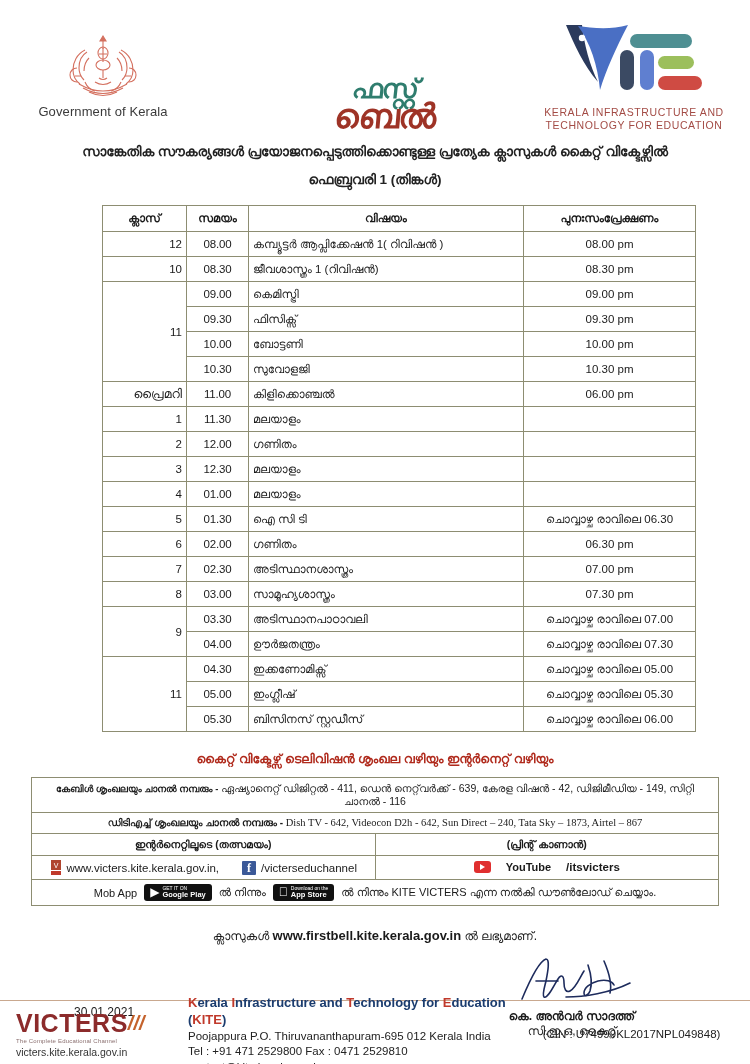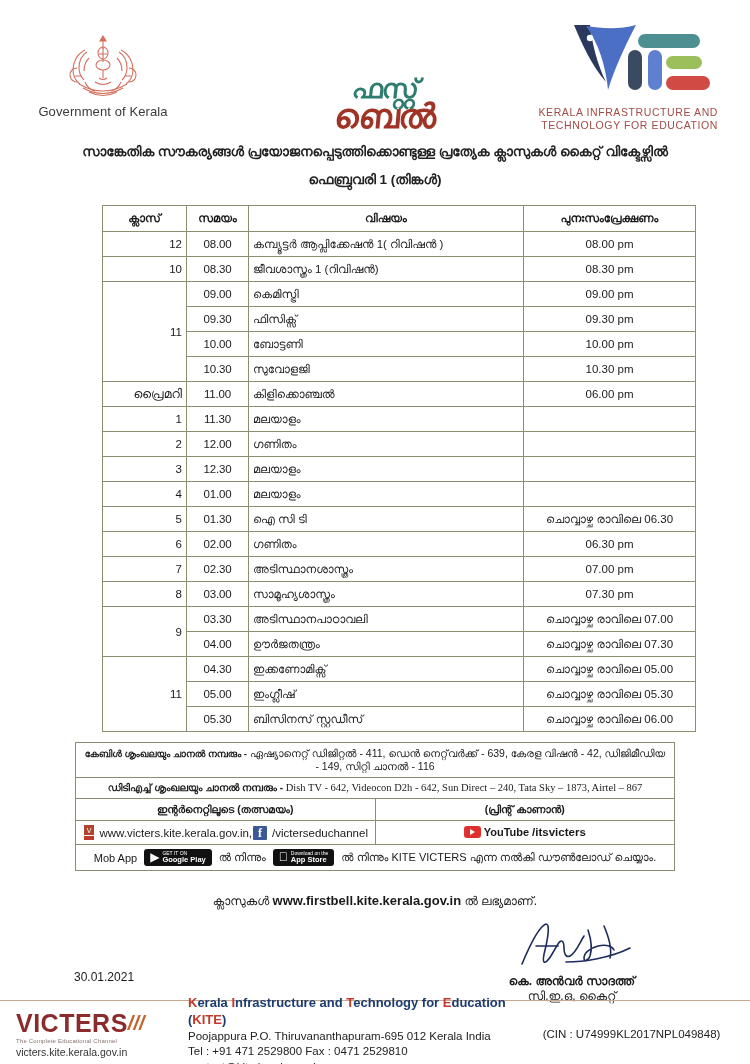--- a/index.html
+++ b/index.html
@@ -62,24 +62,24 @@
     font-size: 34px;
     font-weight: bold;
     color: #9e3326;
     line-height: 0.9;
     letter-spacing: -1px;
     transform: skewX(-5deg);
   }
 
   .kite-block {
     position: absolute;
-    right: 32px;
+    right: 26px;
     top: 22px;
     width: 180px;
-    text-align: right;
+    text-align: center;
   }
   .kite-words {
     margin-top: 2px;
     color: #a34b45;
     font-size: 10.5px;
     letter-spacing: 0.6px;
     line-height: 1.25;
     font-variant: small-caps;
     text-transform: uppercase;
     font-weight: 500;
@@ -156,21 +156,21 @@
   
   .tv-head {
     text-align: center;
     color: #b02a1c;
     font-weight: bold;
     font-size: 12.5px;
     margin-top: 20px;
   }
   .chan-wrap {
     margin: 10px auto 0 auto;
-    width: 600px;
+    width: 688px;
     border-radius: 17px;
   }
   table.chan {
     border-collapse: collapse;
     width: 100%;
     table-layout: fixed;
     border: 1.3px solid #6f6f58;
   }
   table.chan td {
     border: 1px solid #8d8d72;
@@ -214,21 +214,21 @@
   }
   .victers-mini {
     display:inline-block;
     width: 12px; height: 15px;
     position: relative;
     vertical-align: middle;
   }
   .yt-box {
     display: inline-flex;
     align-items: center;
-    gap: 3px;
+    gap: 15px;
     font-size: 11.5px;
     font-weight: bold;
   }
   .yt-icon {
     display:inline-block;
     width: 17px; height: 12px;
     background: #e02f2f;
     border-radius: 3px;
     position: relative;
   }
@@ -554,20 +554,21 @@
           </tr>
           <tr class="r">
             <td class="c-time">05.30</td>
             <td class="c-subj">ബിസിനസ് സ്റ്റഡീസ്</td>
             <td class="c-retel">ചൊവ്വാഴ്ച രാവിലെ 06.00</td>
           </tr>
         </tbody>
     </table>
   </div>
 
+  <div class="tv-head">കൈറ്റ് വിക്ടേഴ്സ് ടെലിവിഷൻ ശൃംഖല വഴിയും ഇന്റർനെറ്റ് വഴിയും</div>
 
   <div class="chan-wrap">
     <table class="chan">
       <tbody>
           <tr>
         <td colspan="2" class="chan-row1">
           <b>കേബിൾ ശൃംഖലയും ചാനൽ നമ്പരും -</b>
           <span>ഏഷ്യാനെറ്റ് ഡിജിറ്റൽ - 411,  ഡെൻ നെറ്റ്‌വർക്ക് - 639, കേരള  വിഷൻ - 42, ഡിജിമീഡിയ  - 149, സിറ്റി ചാനൽ - 116</span>
         </td>
       </tr>

